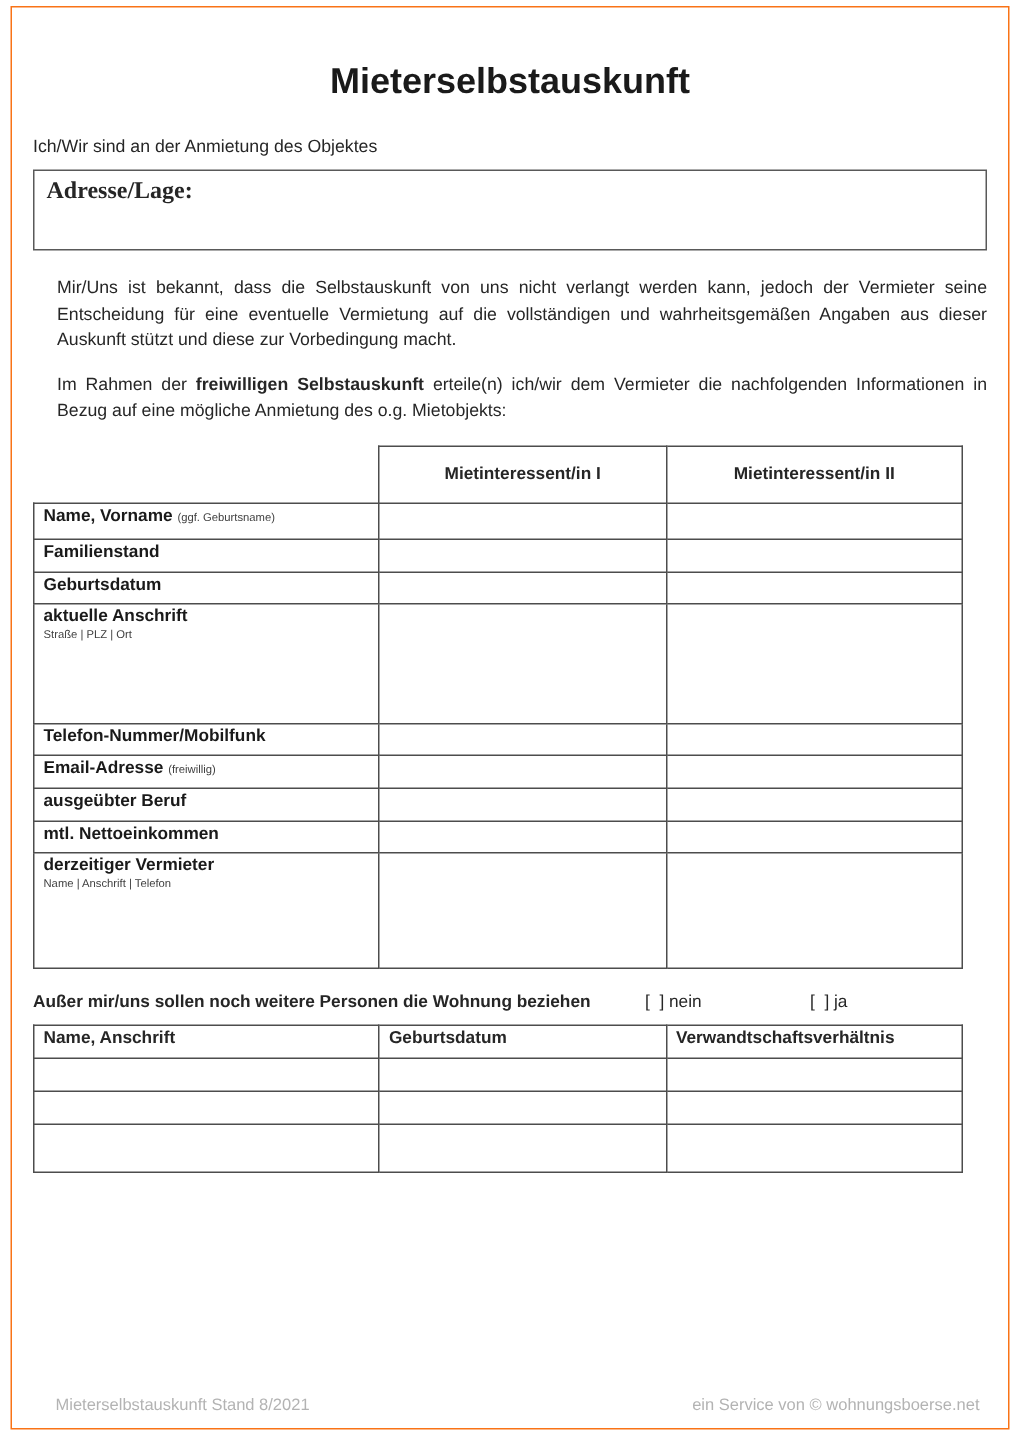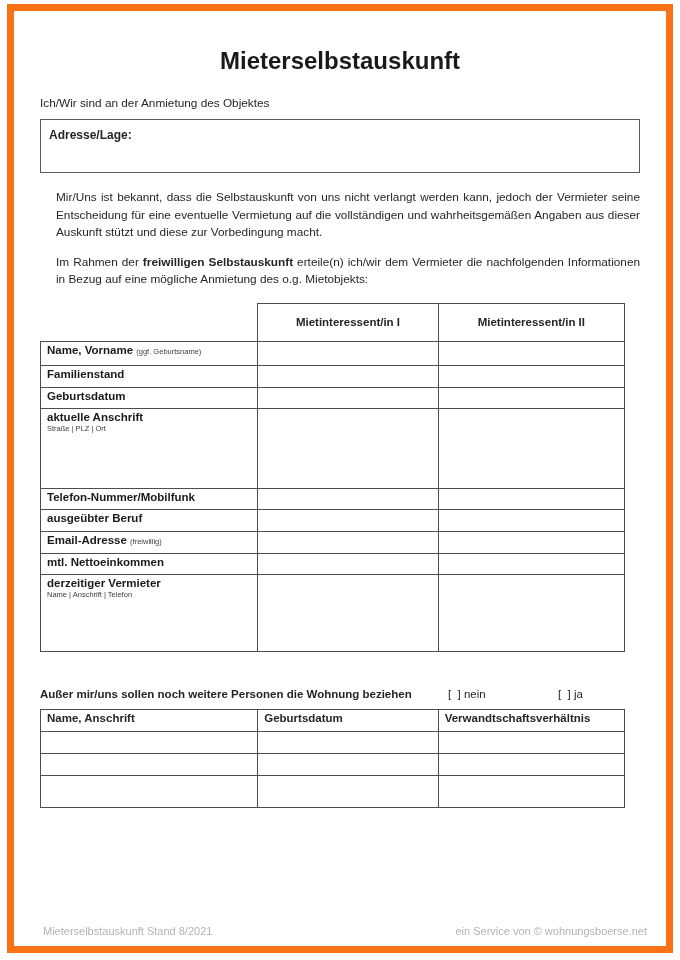--- a/index.html
+++ b/index.html
@@ -1,38 +1,38 @@
 <!DOCTYPE html>
 <html><head>
 <meta charset="utf-8">
 <style>
   html,body{margin:0;padding:0;background:#ffffff;}
   body{width:680px;height:960px;position:relative;font-family:"Liberation Sans",sans-serif;color:#262626;}
-  .page{position:absolute;top:4px;left:7px;right:7px;bottom:7px;border:7px solid #f97316;background:#fff;padding:0 26px;box-sizing:border-box;overflow:hidden;}
+  .page{position:absolute;top:4px;left:7px;right:7px;bottom:7px;border:1px solid #f97316;background:#fff;padding:0 14px;box-sizing:border-box;overflow:hidden;}
   .title{margin:36px 0 0 0;text-align:center;font-size:24px;font-weight:700;color:#1a1a1a;}
   .intro{margin:21px 0 0 0;font-size:11.8px;}
   .address-box{margin-top:9px;height:54px;border:1px solid #595959;padding:5px 8px;box-sizing:border-box;}
-  .address-label{font-size:12px;font-weight:700;}
+  .address-label{font-size:16px;font-weight:700;font-family:Liberation Serif, serif;}
   .date-line{margin-top:25px;font-size:11.8px;white-space:nowrap;}
   .blank{display:inline-block;width:112px;border-bottom:1px solid #333;height:12px;vertical-align:baseline;}
   .para{margin:16px 0 0 16px;font-size:11.8px;line-height:17.5px;text-align:justify;}
   .para2{margin-top:12px;}
   .b{font-weight:700;}
   table{border-collapse:collapse;table-layout:fixed;width:97.5%;}
   .main-table{margin-top:14px;}
   .main-table td,.main-table th{border:1px solid #4d4d4d;padding:2px 6px;vertical-align:top;font-size:11.5px;box-sizing:border-box;overflow:hidden;}
   .main-table th{font-weight:700;text-align:center;vertical-align:middle;}
   .main-table td.hblank{border:none;}
   .hdr{height:38px;}
   .h24{height:24px;margin-top:37px;} .h22{height:22px;} .h21{height:21px;}
   .h80{height:80px;} .h74{height:74px;} .h77{height:77px;}
   .lbl{font-weight:700;color:#1a1a1a;}
   .note{font-weight:400;font-size:7.5px;color:#404040;}
   .sub{font-weight:400;font-size:7.5px;color:#404040;margin-top:1px;}
-  .persons-head{margin-top:36px;position:relative;height:16px;font-size:11.5px;}
+  .persons-head{margin-top:16px;position:relative;height:16px;font-size:11.5px;}
   .persons-head .heading{font-weight:700;}
   .opt{position:absolute;top:0;font-size:11.5px;}
   .opt-nein{left:408px;} .opt-ja{left:518px;}
   .persons-table{margin-top:5px;}
   .persons-table td,.persons-table th{border:1px solid #4d4d4d;padding:2px 6px;font-size:11.5px;text-align:left;vertical-align:top;box-sizing:border-box;}
   .persons-table th{font-weight:700;}
   .ph22{height:22px;} .ph32{height:32px;}
   .footer{position:absolute;left:29px;right:19px;bottom:9px;display:flex;justify-content:space-between;font-size:11px;color:#b3b3b3;}
 </style>
 </head>
@@ -87,26 +87,26 @@
           </td>
       <td></td>
       <td></td>
     </tr>
     <tr class="h21">
       <td><span class="lbl">Telefon-Nummer/Mobilfunk</span></td>
       <td></td>
       <td></td>
     </tr>
     <tr class="h22">
-      <td><span class="lbl">ausgeübter Beruf</span></td>
+      <td><span class="lbl">Email-Adresse</span> <span class="note">(freiwillig)</span></td>
       <td></td>
       <td></td>
     </tr>
     <tr class="h22">
-      <td><span class="lbl">Email-Adresse</span> <span class="note">(freiwillig)</span></td>
+      <td><span class="lbl">ausgeübter Beruf</span></td>
       <td></td>
       <td></td>
     </tr>
     <tr class="h21">
       <td><span class="lbl">mtl. Nettoeinkommen</span></td>
       <td></td>
       <td></td>
     </tr>
     <tr class="h77">
       <td>

